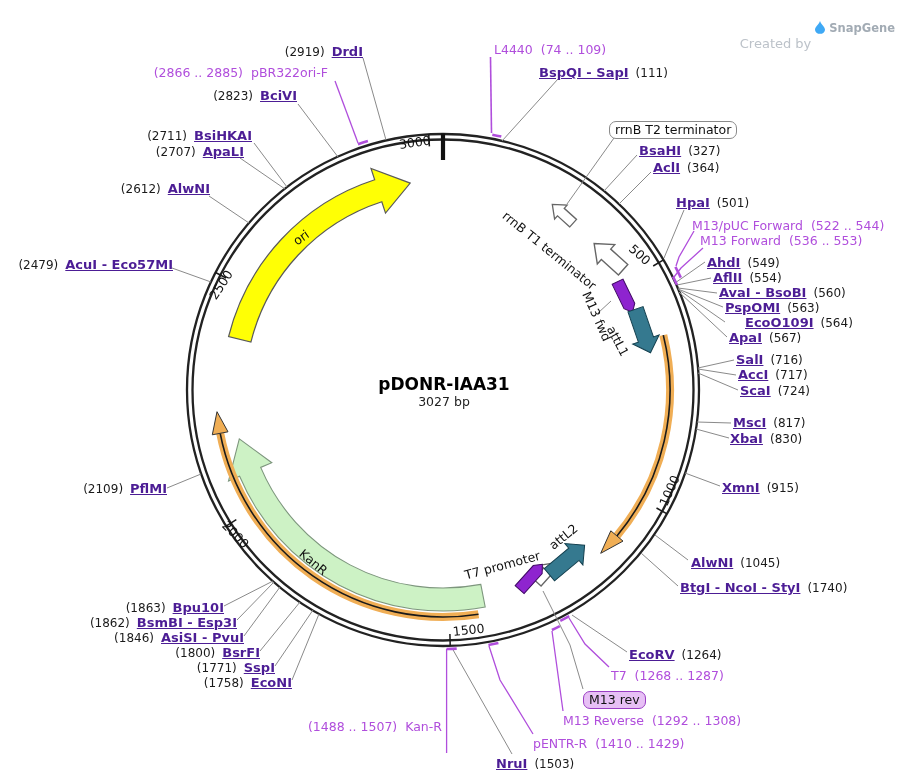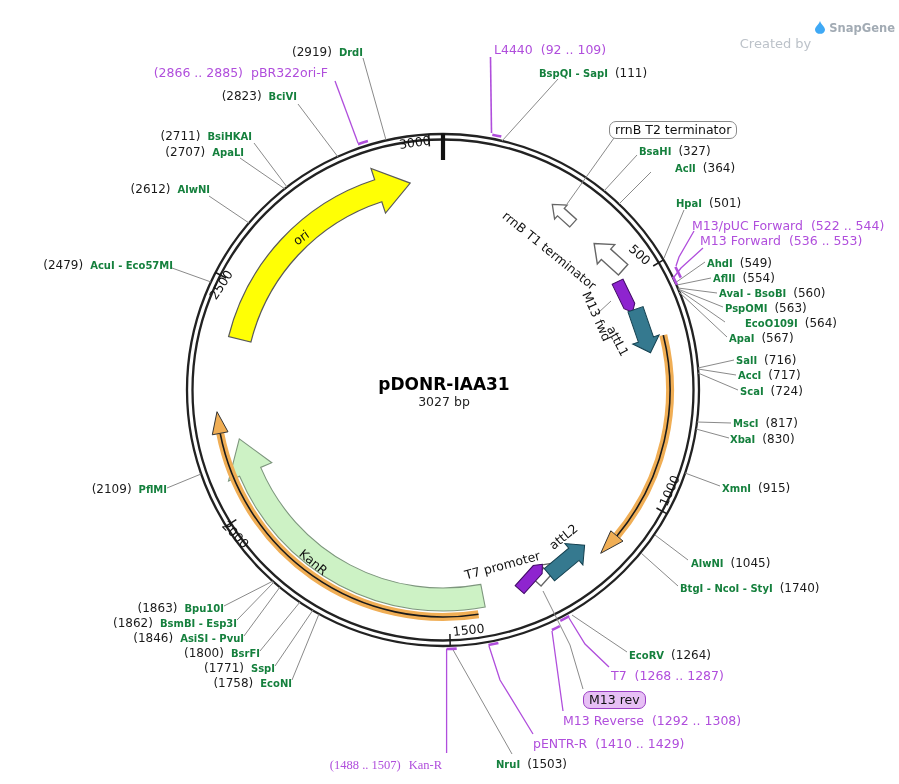--- a/index.html
+++ b/index.html
@@ -1,20 +1,20 @@
 <!DOCTYPE html>
 <html><head>
 <meta charset="utf-8">
 <style>
   html,body{margin:0;padding:0;background:#fff;}
   #stage{position:relative;width:899px;height:784px;background:#fff;overflow:hidden;
          font-family:"DejaVu Sans",sans-serif;}
   #map-svg{position:absolute;left:0;top:0;}
   .lab{position:absolute;white-space:nowrap;color:#1a1a1a;font-size:12px;line-height:14px;}
-  .lab .nm{font-weight:bold;font-size:10px;color:#15803d;}
+  .lab .nm{font-weight:bold;font-size:13px;color:#4c1d95;text-decoration:underline;}
   .lab .ps{font-size:12px;color:#1a1a1a;}
   .lab .g{display:inline-block;width:7px;}
   .primer{position:absolute;white-space:nowrap;color:#b04edc;font-size:12.5px;line-height:14px;}
   .primer .g{display:inline-block;width:8px;}
   .feat{position:absolute;white-space:nowrap;color:#111;font-size:12.5px;transform-origin:0 0;}
   .tickl{position:absolute;white-space:nowrap;color:#111;font-size:12.5px;transform-origin:0 0;}
   .box{position:absolute;white-space:nowrap;font-size:12.5px;color:#111;background:#fff;
        border:1px solid #8a8a8a;border-radius:7px;padding:0 5px;line-height:16px;}
   .box.m13{background:#e7c0f5;border-color:#9a3fc4;}
   .ttl{position:absolute;font-weight:bold;font-size:17px;color:#000;transform:translateX(-50%);}
@@ -179,41 +179,41 @@
   <div class="lab" style="right:732px;top:482px;"><span class="ps">(2109)</span><span class="g"></span><span class="nm">PflMI</span></div>
   <div class="lab" style="right:675px;top:601px;"><span class="ps">(1863)</span><span class="g"></span><span class="nm">Bpu10I</span></div>
   <div class="lab" style="right:662px;top:616px;"><span class="ps">(1862)</span><span class="g"></span><span class="nm">BsmBI - Esp3I</span></div>
   <div class="lab" style="right:655px;top:631px;"><span class="ps">(1846)</span><span class="g"></span><span class="nm">AsiSI - PvuI</span></div>
   <div class="lab" style="right:639px;top:646px;"><span class="ps">(1800)</span><span class="g"></span><span class="nm">BsrFI</span></div>
   <div class="lab" style="right:624px;top:661px;"><span class="ps">(1771)</span><span class="g"></span><span class="nm">SspI</span></div>
   <div class="lab" style="right:607px;top:676px;"><span class="ps">(1758)</span><span class="g"></span><span class="nm">EcoNI</span></div>
 
   <div class="lab" style="left:539px;top:66px;"><span class="nm">BspQI - SapI</span><span class="g"></span><span class="ps">(111)</span></div>
   <div class="lab" style="left:639px;top:144px;"><span class="nm">BsaHI</span><span class="g"></span><span class="ps">(327)</span></div>
-  <div class="lab" style="left:653px;top:161px;margin-left:22px;"><span class="nm">AclI</span><span class="g"></span><span class="ps">(364)</span></div>
+  <div class="lab" style="left:653px;top:161px;"><span class="nm">AclI</span><span class="g"></span><span class="ps">(364)</span></div>
   <div class="lab" style="left:676px;top:196px;"><span class="nm">HpaI</span><span class="g"></span><span class="ps">(501)</span></div>
   <div class="lab" style="left:707px;top:256px;"><span class="nm">AhdI</span><span class="g"></span><span class="ps">(549)</span></div>
   <div class="lab" style="left:713px;top:271px;"><span class="nm">AflII</span><span class="g"></span><span class="ps">(554)</span></div>
   <div class="lab" style="left:719px;top:286px;"><span class="nm">AvaI - BsoBI</span><span class="g"></span><span class="ps">(560)</span></div>
   <div class="lab" style="left:725px;top:301px;"><span class="nm">PspOMI</span><span class="g"></span><span class="ps">(563)</span></div>
   <div class="lab" style="left:745px;top:316px;"><span class="nm">EcoO109I</span><span class="g"></span><span class="ps">(564)</span></div>
   <div class="lab" style="left:729px;top:331px;"><span class="nm">ApaI</span><span class="g"></span><span class="ps">(567)</span></div>
   <div class="lab" style="left:736px;top:353px;"><span class="nm">SalI</span><span class="g"></span><span class="ps">(716)</span></div>
   <div class="lab" style="left:738px;top:368px;"><span class="nm">AccI</span><span class="g"></span><span class="ps">(717)</span></div>
   <div class="lab" style="left:740px;top:384px;"><span class="nm">ScaI</span><span class="g"></span><span class="ps">(724)</span></div>
   <div class="lab" style="left:733px;top:416px;"><span class="nm">MscI</span><span class="g"></span><span class="ps">(817)</span></div>
   <div class="lab" style="left:730px;top:432px;"><span class="nm">XbaI</span><span class="g"></span><span class="ps">(830)</span></div>
   <div class="lab" style="left:722px;top:481px;"><span class="nm">XmnI</span><span class="g"></span><span class="ps">(915)</span></div>
   <div class="lab" style="left:691px;top:556px;"><span class="nm">AlwNI</span><span class="g"></span><span class="ps">(1045)</span></div>
   <div class="lab" style="left:680px;top:581px;"><span class="nm">BtgI - NcoI - StyI</span><span class="g"></span><span class="ps">(1740)</span></div>
   <div class="lab" style="left:629px;top:648px;"><span class="nm">EcoRV</span><span class="g"></span><span class="ps">(1264)</span></div>
   <div class="lab" style="left:496px;top:757px;"><span class="nm">NruI</span><span class="g"></span><span class="ps">(1503)</span></div>
 
-  <div class="primer" style="left:494px;top:43px;"><span>L4440</span><span class="g"></span><span>(92 .. 109)</span></div>
+  <div class="primer" style="left:494px;top:43px;"><span>L4440</span><span class="g"></span><span>(74 .. 109)</span></div>
   <div class="primer" style="left:692px;top:219px;"><span>M13/pUC Forward</span><span class="g"></span><span>(522 .. 544)</span></div>
   <div class="primer" style="left:700px;top:234px;"><span>M13 Forward</span><span class="g"></span><span>(536 .. 553)</span></div>
   <div class="primer" style="left:611px;top:669px;"><span>T7</span><span class="g"></span><span>(1268 .. 1287)</span></div>
   <div class="primer" style="left:563px;top:714px;"><span>M13 Reverse</span><span class="g"></span><span>(1292 .. 1308)</span></div>
   <div class="primer" style="left:533px;top:737px;"><span>pENTR-R</span><span class="g"></span><span>(1410 .. 1429)</span></div>
   <div class="primer" style="right:571px;top:66px;"><span>(2866 .. 2885)</span><span class="g"></span><span>pBR322ori-F</span></div>
-  <div class="primer" style="right:457px;top:758px;font-family:Liberation Serif, serif;"><span>(1488 .. 1507)</span><span class="g"></span><span>Kan-R</span></div>
+  <div class="primer" style="right:457px;top:720px;"><span>(1488 .. 1507)</span><span class="g"></span><span>Kan-R</span></div>
 
 </div>
 
 </body></html>

